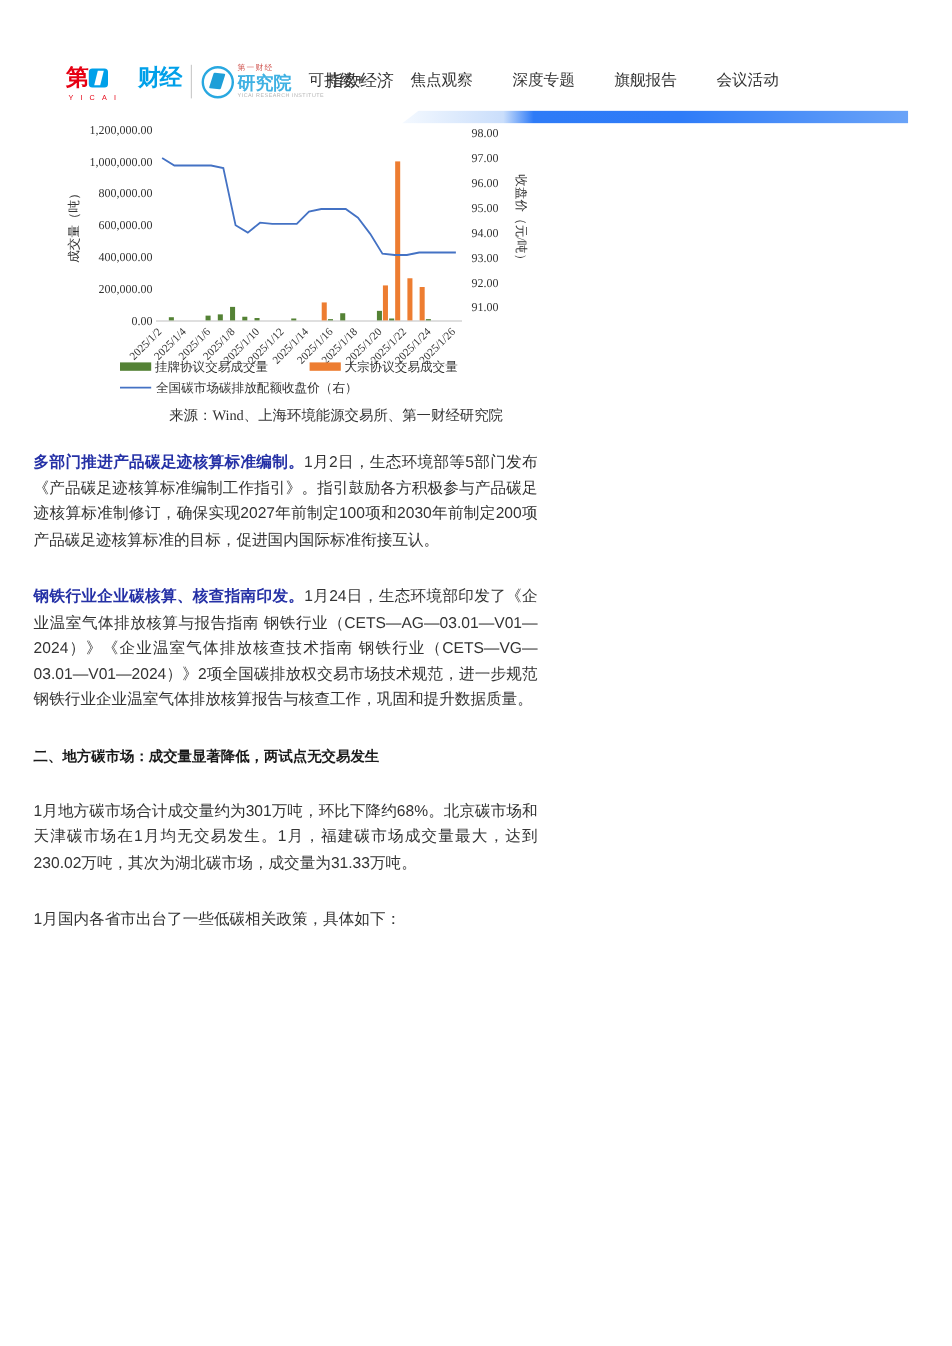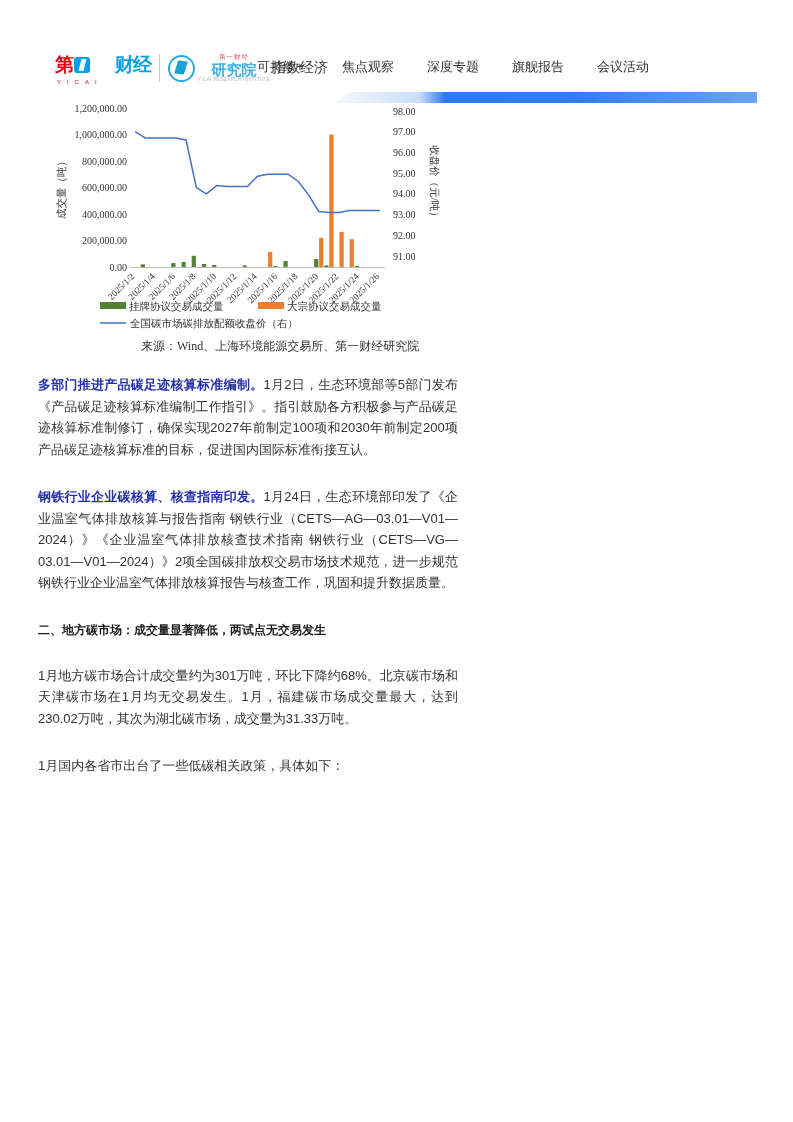--- a/index.html
+++ b/index.html
@@ -13,38 +13,38 @@
   .logo-yicai { display:flex; flex-direction:column; }
   .logo-yicai .row { display:flex; align-items:center; }
   .logo-char1 { color:#e60012; font-weight:bold; font-size:19px; letter-spacing:-1px; }
   .logo-square { display:inline-block; width:16px; height:16px; background:#00a0e9; border-radius:3px; margin:0 1px; position:relative; }
   .logo-square i { position:absolute; left:6px; top:2px; width:5px; height:12px; background:#fff; transform:skewX(-14deg); }
   .logo-char2 { color:#00a0e9; font-weight:bold; font-size:19px; letter-spacing:-1px;margin-left:24px; }
   .logo-letters { color:#e60012; font-size:6px; letter-spacing:6px; margin-top:1px; margin-left:2px; }
   .v-divider { width:1px; height:28px; background:#ccc; margin:0 8px; }
   .inst-circle { width:27px; height:27px; border:2.5px solid #29a8e0; border-radius:50%; position:relative; flex:0 0 auto; }
   .inst-circle i { position:absolute; left:6px; top:4px; width:10px; height:13px; background:#1e9fd8; transform:skewX(-12deg) rotate(6deg); border-radius:1px; }
-  .inst-text { display:flex; flex-direction:column; margin-left:3px; line-height:1;text-align:center; }
+  .inst-text { display:flex; flex-direction:column; margin-left:3px; line-height:1; }
   .inst-top { font-size:6.5px; color:#d0544f; letter-spacing:1px; }
   .inst-main { font-size:15px; font-weight:bold; color:#3fb1e3; margin:1px 0; }
   .inst-sub { font-size:4.5px; color:#b5b5b5; letter-spacing:0.4px; }
   .brand-product { font-size:14px; font-weight:normal; color:#333; margin-left:2px; }
   .main-nav { position:absolute; left:257px; top:58px; display:flex; }
   .main-nav span { font-size:13px; color:#333; width:52px; margin-right:33px; white-space:nowrap; cursor:pointer; }
   
   .ribbon {
     position:absolute; left:335px; top:92px; width:422px; height:11px;
     clip-path:polygon(14px 0, 100% 0, 100% 100%, 0 100%);
     background:linear-gradient(90deg,#f4f9ff 0%,#cadefb 20%,#2e7bf7 26%,#2f7cf8 55%,#6aa3f8 100%);
   }
   
   .chart-wrap { position:absolute; left:55px; top:95px; }
   .chart-wrap svg text { font-family:"Liberation Serif","DejaVu Serif",serif; fill:#333; }
   
-  .article { position:absolute; left:38px; top:374px; width:420px; text-align:justify; }
+  .article { position:absolute; left:28px; top:374px; width:420px; text-align:justify; }
   .article p { font-size:13px; line-height:21.5px; margin:0 0 26px; color:#333; }
   .article p .lead { font-weight:bold; color:#2531a6; }
   .article h3 { font-size:12px; line-height:21px; color:#1a1a1a; margin:0 0 24px; font-weight:bold; }
 </style>
 </head>
 <body>
 
 <div class="brand-row">
   <div class="logo-yicai">
     <div class="row">

